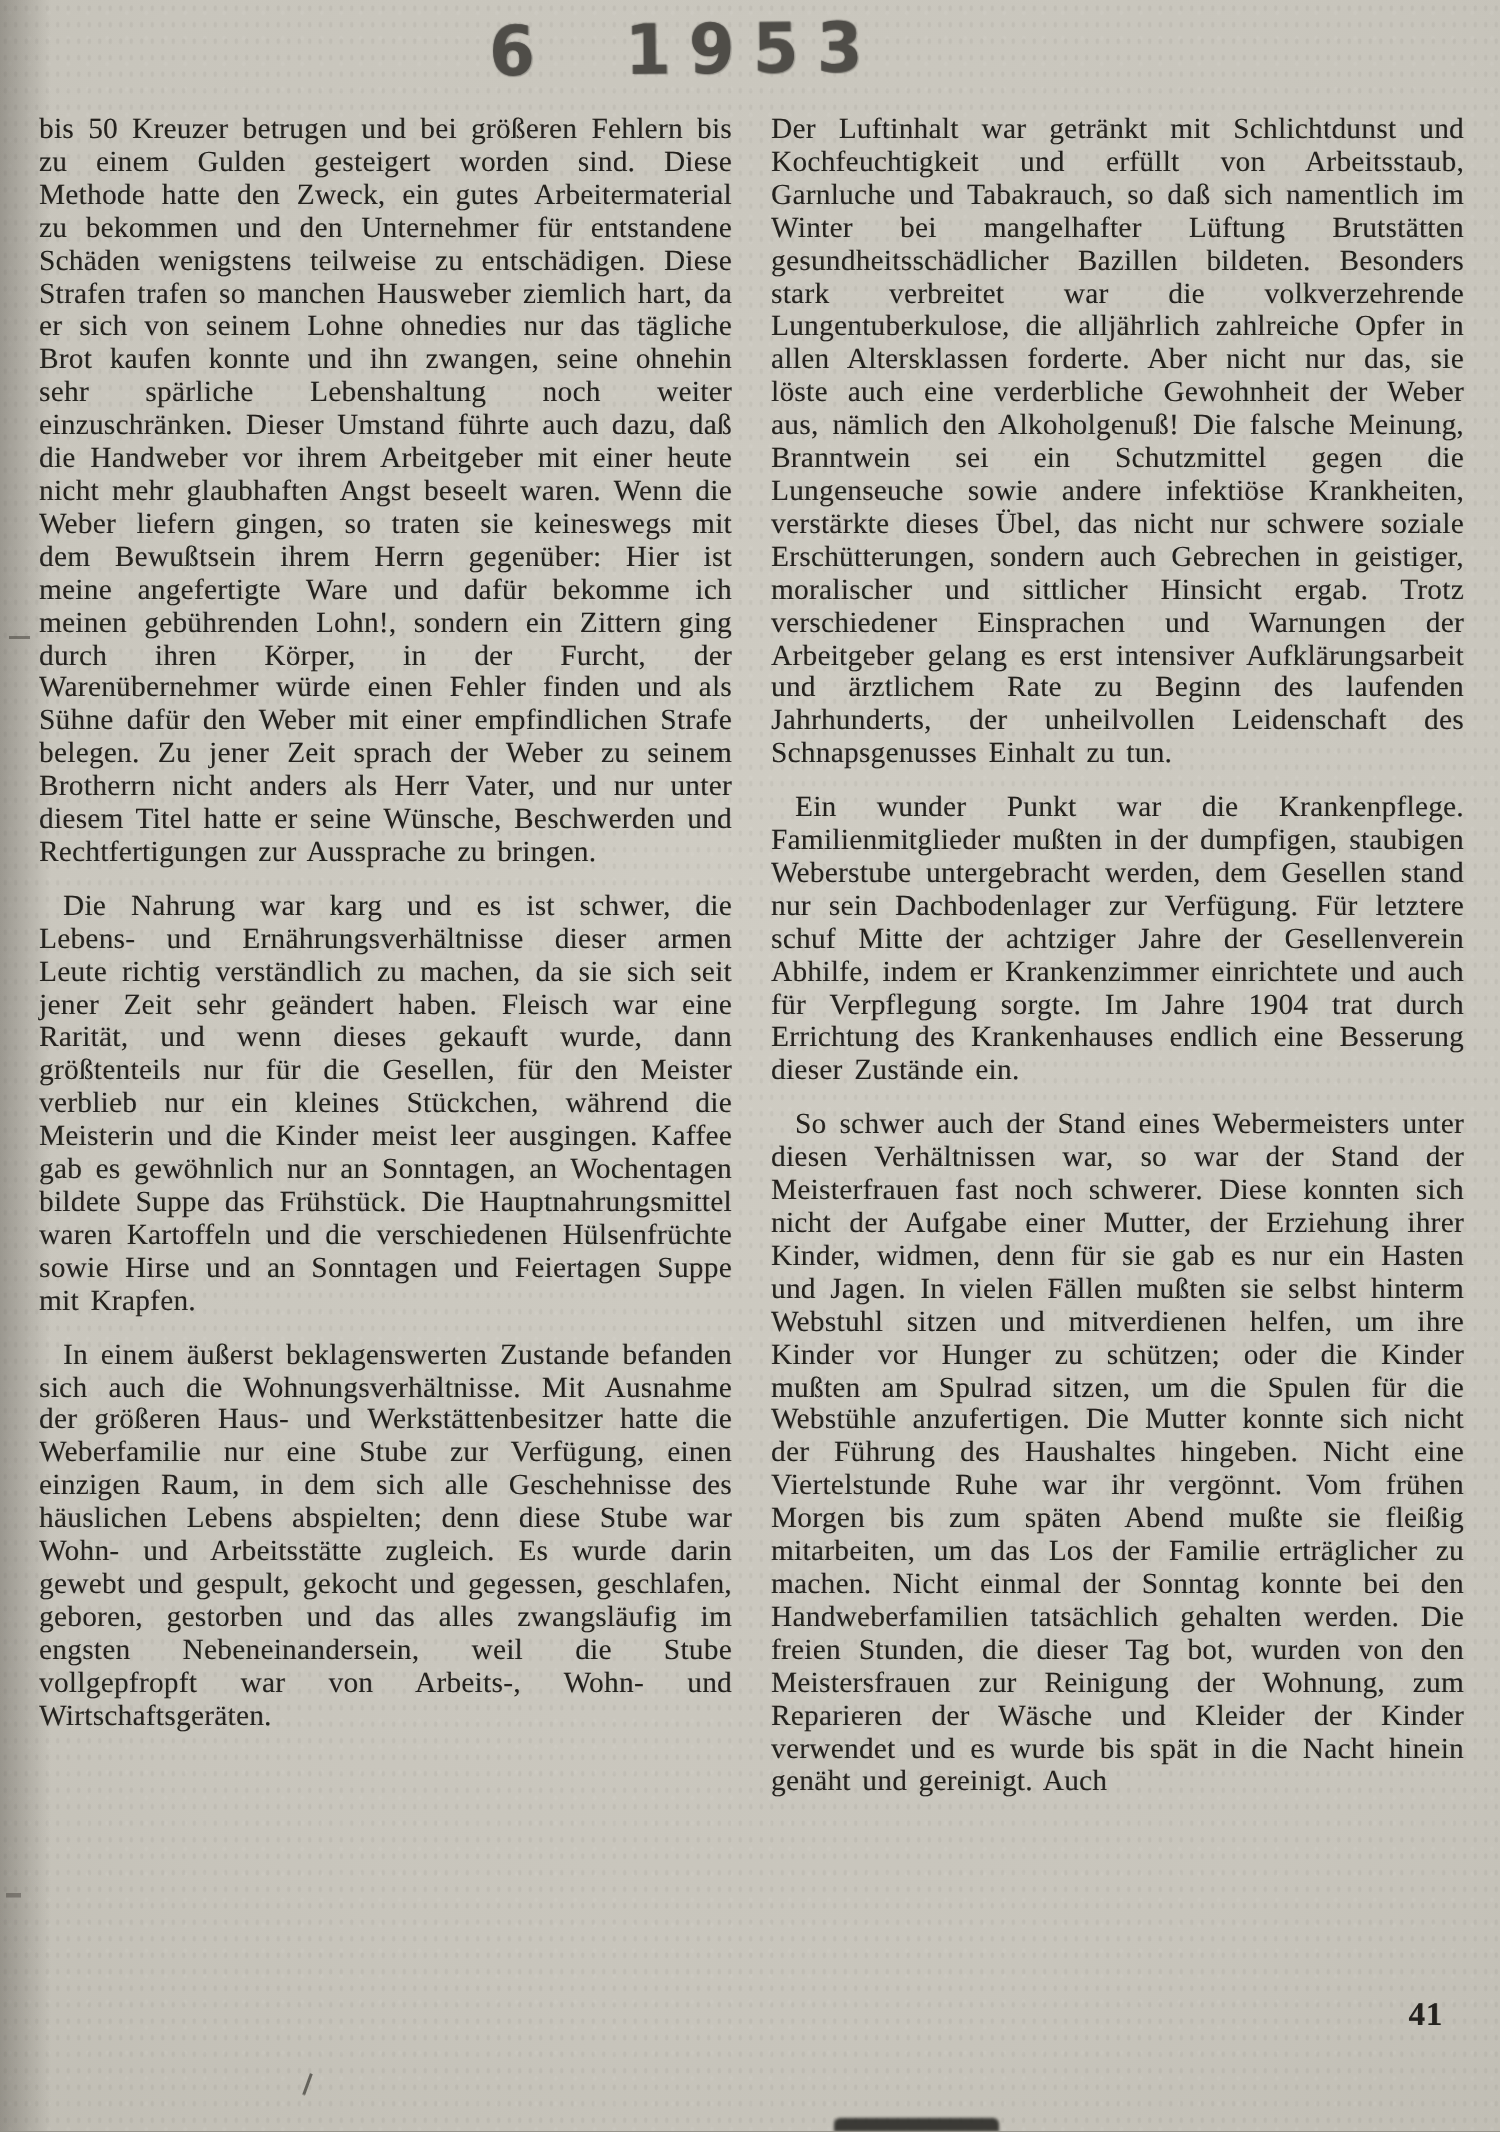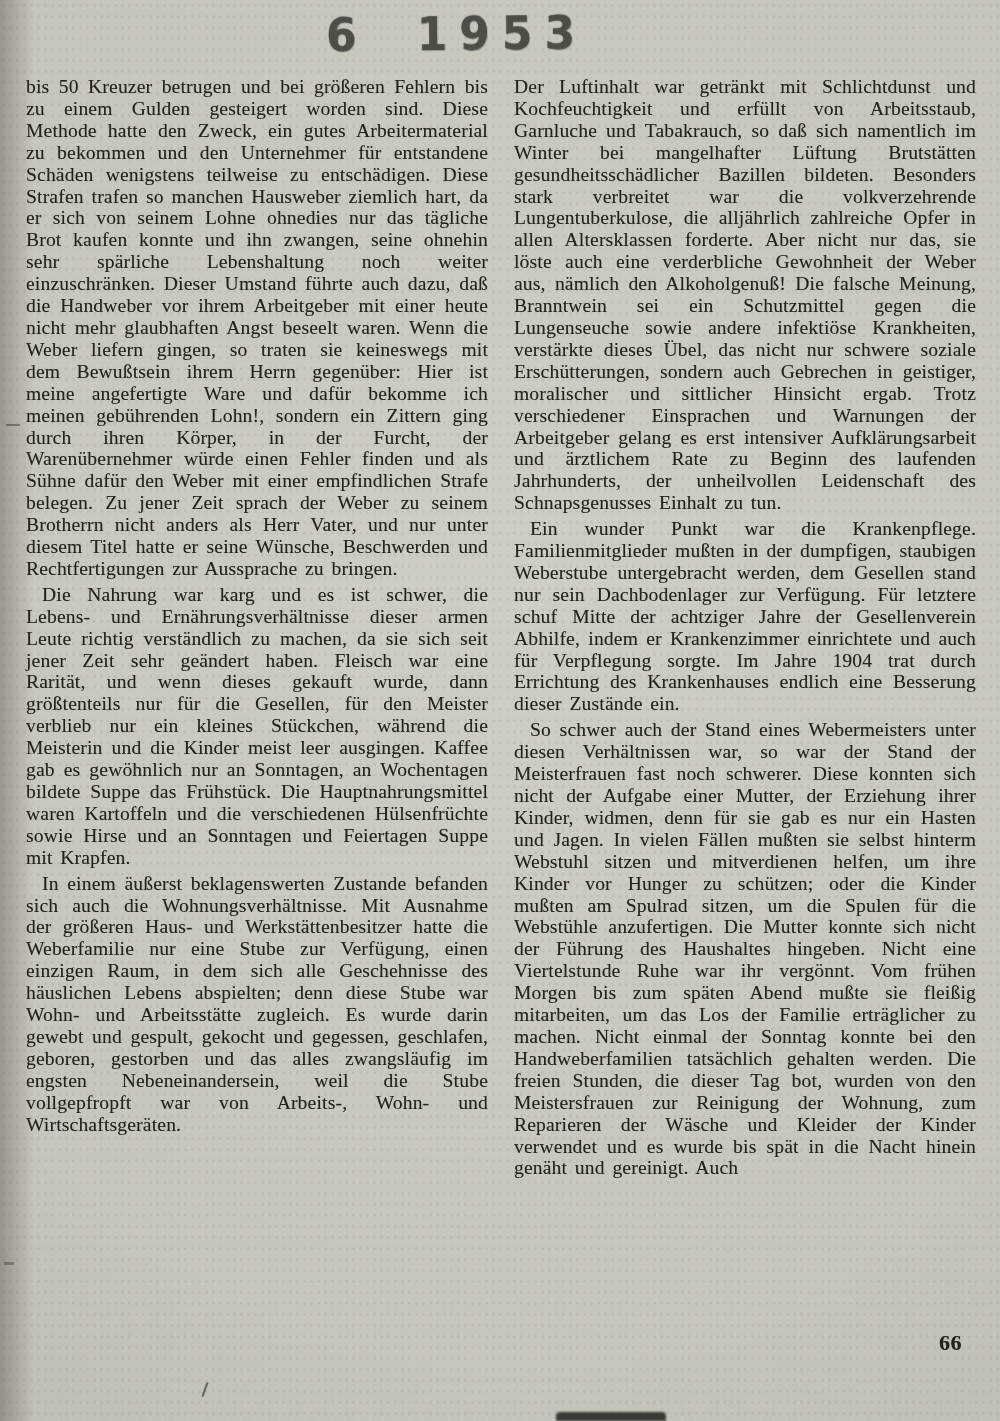--- a/index.html
+++ b/index.html
@@ -60,21 +60,21 @@
     text-align: justify;
     font-size: 19.5px;
     line-height: 21.9px;
     letter-spacing: 0.2px;
     word-spacing: 2.6px;
     hyphens: auto;
     -webkit-hyphens: auto;
     text-shadow: 0.3px 0.3px 0 rgba(36,34,30,0.32);
   }
   .para { margin: 0; }
-  .para + .para { margin-top: 4px; text-indent: 16px; }
+  .para + .para { margin-top: 14px; text-indent: 16px; }
 
   .page-number {
     position: absolute;
     top: 1330px; right: 38px;
     font-size: 22px;
     font-weight: bold;
     letter-spacing: 0.5px;
     text-shadow: 0.3px 0.3px 0 rgba(36,34,30,0.4);
   }
 
@@ -122,20 +122,20 @@
       <p class="para">Die Nahrung war karg und es ist schwer, die Lebens- und Ernährungsverhältnisse dieser armen Leute richtig verständlich zu machen, da sie sich seit jener Zeit sehr geändert haben. Fleisch war eine Rarität, und wenn dieses gekauft wurde, dann größtenteils nur für die Gesellen, für den Meister verblieb nur ein kleines Stückchen, während die Meisterin und die Kinder meist leer ausgingen. Kaffee gab es gewöhnlich nur an Sonntagen, an Wochentagen bildete Suppe das Frühstück. Die Hauptnahrungsmittel waren Kartoffeln und die verschiedenen Hülsenfrüchte sowie Hirse und an Sonntagen und Feiertagen Suppe mit Krapfen.</p>
       <p class="para">In einem äußerst beklagenswerten Zustande befanden sich auch die Wohnungsverhältnisse. Mit Ausnahme der größeren Haus- und Werkstättenbesitzer hatte die Weberfamilie nur eine Stube zur Verfügung, einen einzigen Raum, in dem sich alle Geschehnisse des häuslichen Lebens abspielten; denn diese Stube war Wohn- und Arbeitsstätte zugleich. Es wurde darin gewebt und gespult, gekocht und gegessen, geschlafen, geboren, gestorben und das alles zwangsläufig im engsten Nebeneinandersein, weil die Stube vollgepfropft war von Arbeits-, Wohn- und Wirtschaftsgeräten.</p>
     </div>
     <div class="col">
       <p class="para">Der Luftinhalt war getränkt mit Schlichtdunst und Kochfeuchtigkeit und erfüllt von Arbeitsstaub, Garnluche und Tabakrauch, so daß sich namentlich im Winter bei mangelhafter Lüftung Brutstätten gesundheitsschädlicher Bazillen bildeten. Besonders stark verbreitet war die volkverzehrende Lungentuberkulose, die alljährlich zahlreiche Opfer in allen Altersklassen forderte. Aber nicht nur das, sie löste auch eine verderbliche Gewohnheit der Weber aus, nämlich den Alkoholgenuß! Die falsche Meinung, Branntwein sei ein Schutzmittel gegen die Lungenseuche sowie andere infektiöse Krankheiten, verstärkte dieses Übel, das nicht nur schwere soziale Erschütterungen, sondern auch Gebrechen in geistiger, moralischer und sittlicher Hinsicht ergab. Trotz verschiedener Einsprachen und Warnungen der Arbeitgeber gelang es erst intensiver Aufklärungsarbeit und ärztlichem Rate zu Beginn des laufenden Jahrhunderts, der unheilvollen Leidenschaft des Schnapsgenusses Einhalt zu tun.</p>
       <p class="para">Ein wunder Punkt war die Krankenpflege. Familienmitglieder mußten in der dumpfigen, staubigen Weberstube untergebracht werden, dem Gesellen stand nur sein Dachbodenlager zur Verfügung. Für letztere schuf Mitte der achtziger Jahre der Gesellenverein Abhilfe, indem er Krankenzimmer einrichtete und auch für Verpflegung sorgte. Im Jahre 1904 trat durch Errichtung des Krankenhauses endlich eine Besserung dieser Zustände ein.</p>
       <p class="para">So schwer auch der Stand eines Webermeisters unter diesen Verhältnissen war, so war der Stand der Meisterfrauen fast noch schwerer. Diese konnten sich nicht der Aufgabe einer Mutter, der Erziehung ihrer Kinder, widmen, denn für sie gab es nur ein Hasten und Jagen. In vielen Fällen mußten sie selbst hinterm Webstuhl sitzen und mitverdienen helfen, um ihre Kinder vor Hunger zu schützen; oder die Kinder mußten am Spulrad sitzen, um die Spulen für die Webstühle anzufertigen. Die Mutter konnte sich nicht der Führung des Haushaltes hingeben. Nicht eine Viertelstunde Ruhe war ihr vergönnt. Vom frühen Morgen bis zum späten Abend mußte sie fleißig mitarbeiten, um das Los der Familie erträglicher zu machen. Nicht einmal der Sonntag konnte bei den Handweberfamilien tatsächlich gehalten werden. Die freien Stunden, die dieser Tag bot, wurden von den Meistersfrauen zur Reinigung der Wohnung, zum Reparieren der Wäsche und Kleider der Kinder verwendet und es wurde bis spät in die Nacht hinein genäht und gereinigt. Auch</p>
     </div>
   </div>
 
-  <div class="page-number">66</div>
+  <div class="page-number">41</div>
 
   <div class="artifact-bottom"></div>
   <div class="artifact-slash"></div>
   <div class="margin-mark-1"></div>
   <div class="margin-mark-2"></div>
 
 </div>
 
 </body></html>

